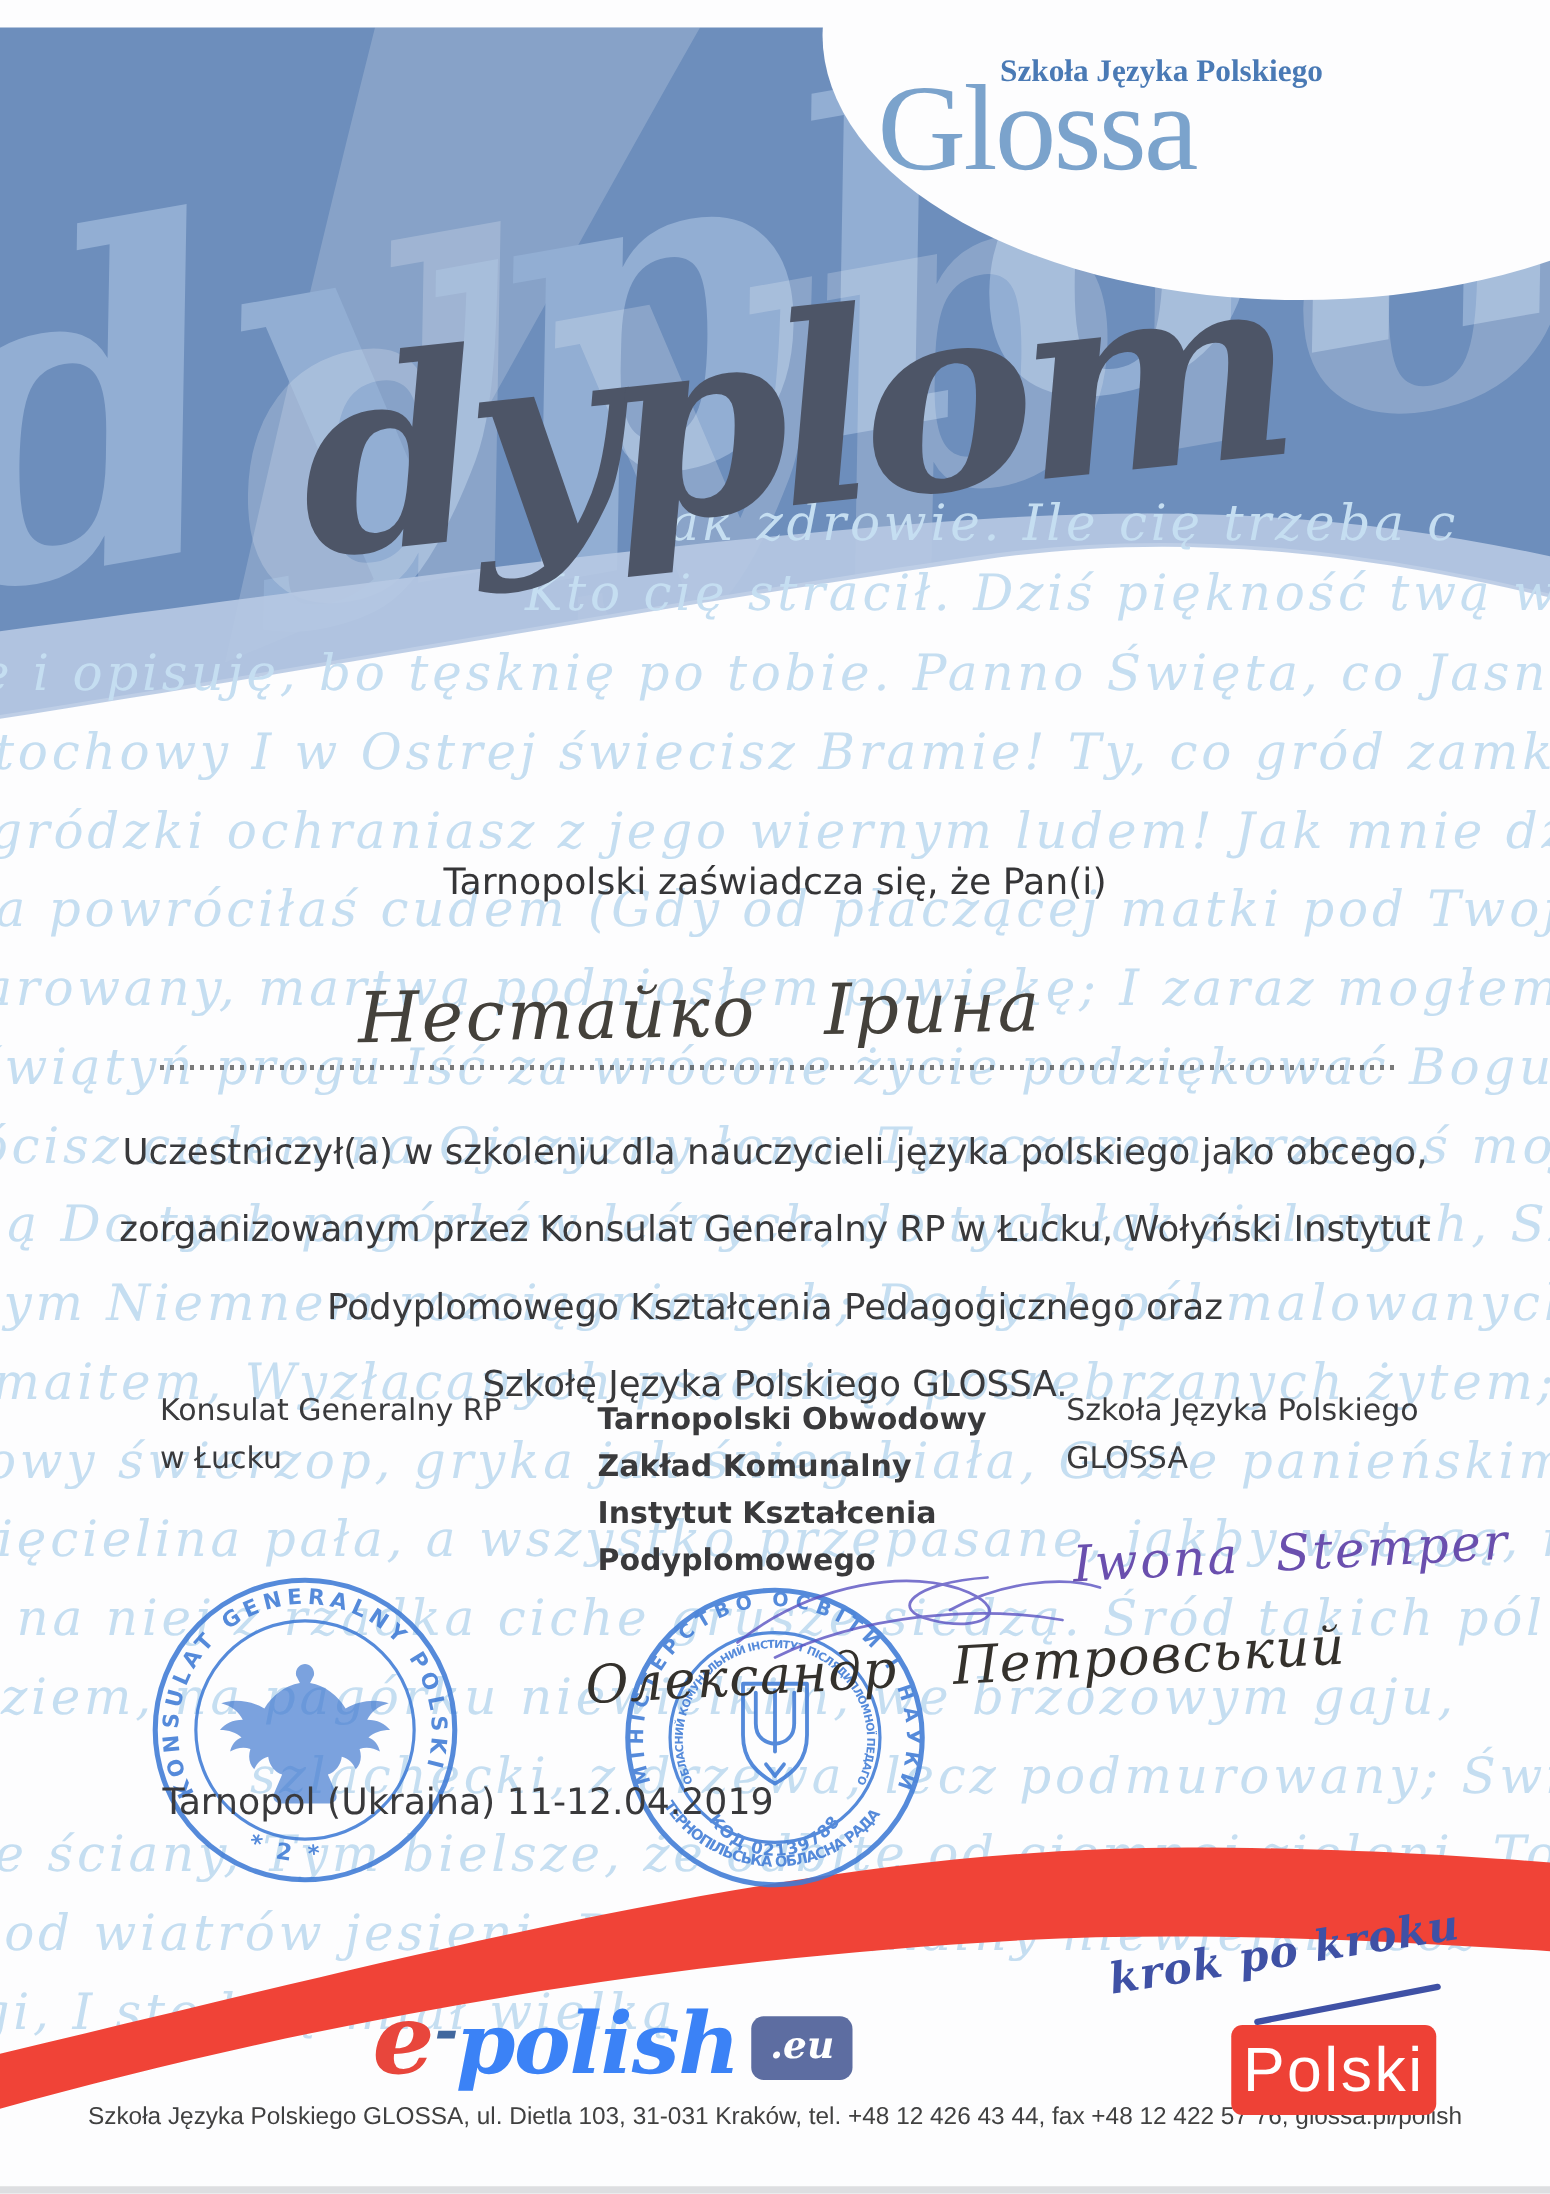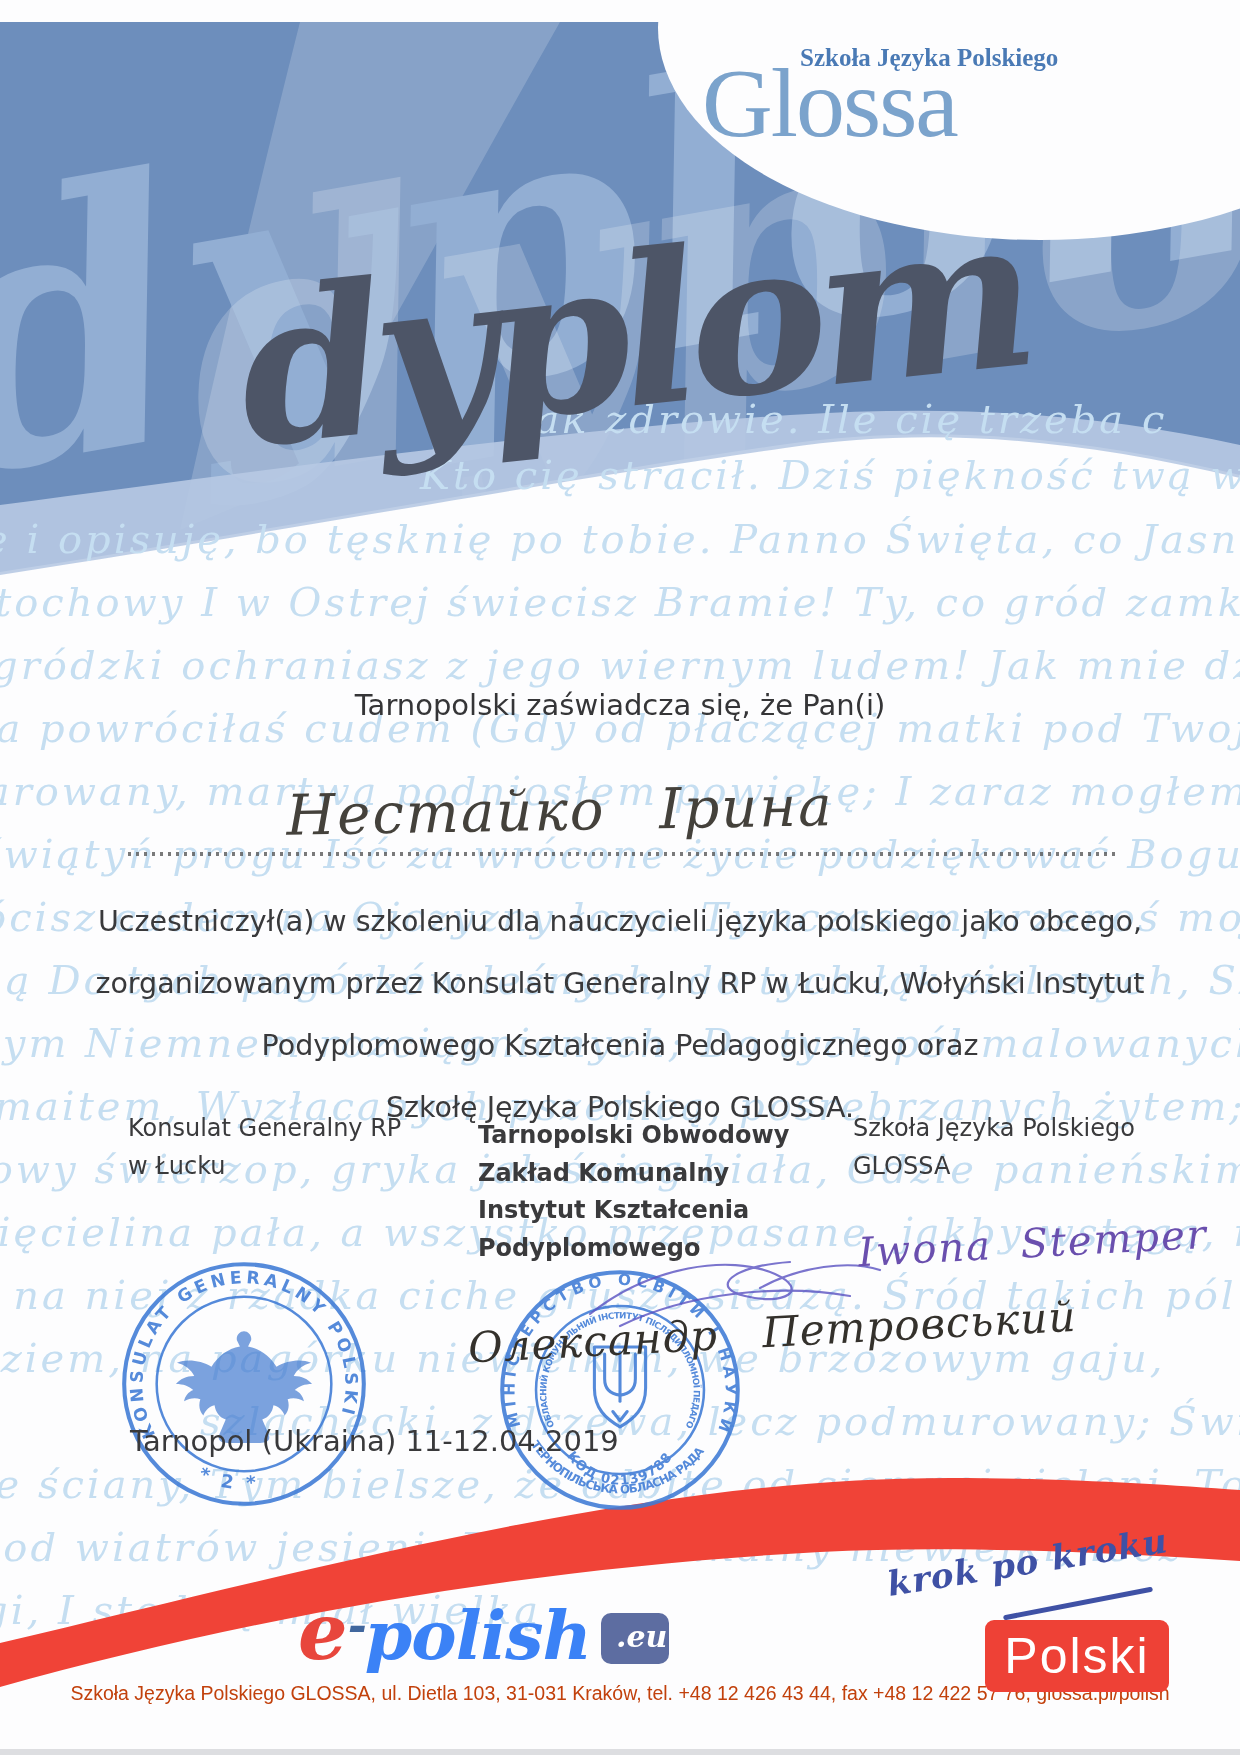--- a/index.html
+++ b/index.html
@@ -43,28 +43,28 @@
   #stamp-institute{left:492px;top:1262px;}
   #flourish{position:absolute;left:560px;top:1236px;z-index:6;}
   #ribbon{position:absolute;left:0;top:0;z-index:4;pointer-events:none;}
   
   .epolish{position:absolute;left:298px;top:1586px;height:92px;z-index:6;white-space:nowrap;
        font-family:"DejaVu Serif",serif;font-style:italic;font-weight:bold;}
   .ep-e{font-size:78px;color:#e8463c;}
   .ep-dash{font-size:46px;color:#41679e;position:relative;top:-18px;letter-spacing:-2px;}
   .ep-word{font-size:68px;color:#3b82f6;letter-spacing:-1px;}
   .ep-eu{display:inline-block;background:#5d6da1;border-radius:10px;color:#fff;font-size:30px;
-       padding:6px 2px 10px 15px;position:relative;top:-12px;margin-left:10px;}
+       padding:6px 15px 10px 15px;position:relative;top:-12px;margin-left:10px;}
   .address{position:absolute;left:0;right:0;top:1682px;text-align:center;font-size:19.5px;
-       color:#c2410c;font-family:"Liberation Sans",sans-serif;z-index:6;}
+       color:#404040;font-family:"Liberation Sans",sans-serif;z-index:6;}
   .krok{position:absolute;left:886px;top:1542px;font-size:34px;font-weight:bold;font-style:italic;
        font-family:"DejaVu Serif",serif;color:#3f51a5;transform:rotate(-9deg);z-index:6;letter-spacing:1px;}
   .krok-underline{position:absolute;left:1002px;top:1601px;width:152px;height:5px;background:#3f51a5;
        border-radius:3px;transform:rotate(-11deg);z-index:6;}
-  .polski-box{position:absolute;left:985px;top:1620px;width:184px;height:72px;background:#ee4136;
+  .polski-box{position:absolute;left:985px;top:1620px;width:164px;height:72px;background:#ee4136;
        border-radius:9px;z-index:6;display:flex;align-items:center;justify-content:center;}
   .polski-box span{color:#fff;font-size:50px;letter-spacing:2px;font-family:"Liberation Sans",sans-serif;}
   .scan-strip{position:absolute;left:0;bottom:0;width:100%;height:6px;background:#c2c4c9;opacity:.55;z-index:7;}
   .stamp text{font-family:"DejaVu Sans",sans-serif;font-weight:bold;}
 </style>
 </head>
 <body>
 
 <svg id="header-svg" width="1240" height="660" viewBox="0 0 1240 660">
   <path fill="#6d8ebc" d="M0,22 L1240,22 L1240,475 C1060,432 920,425 780,445 C560,477 300,525 0,572 Z"></path>

